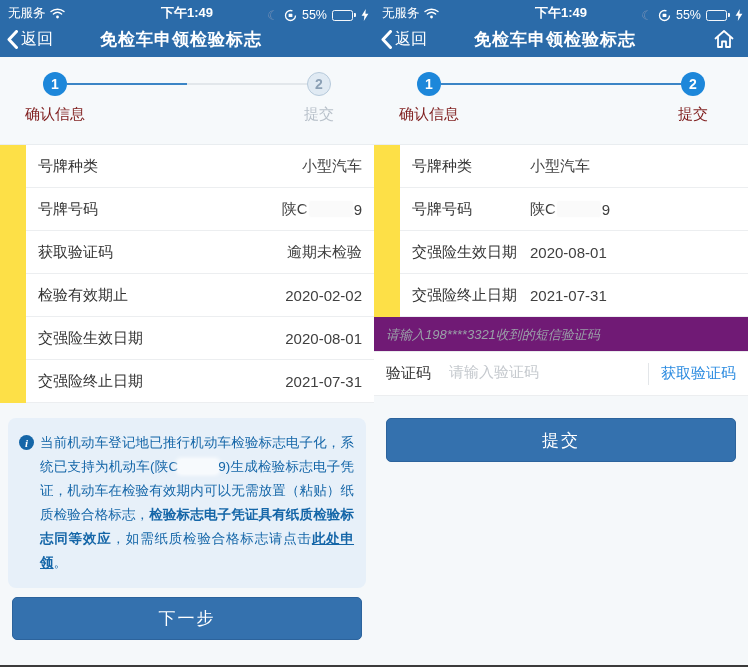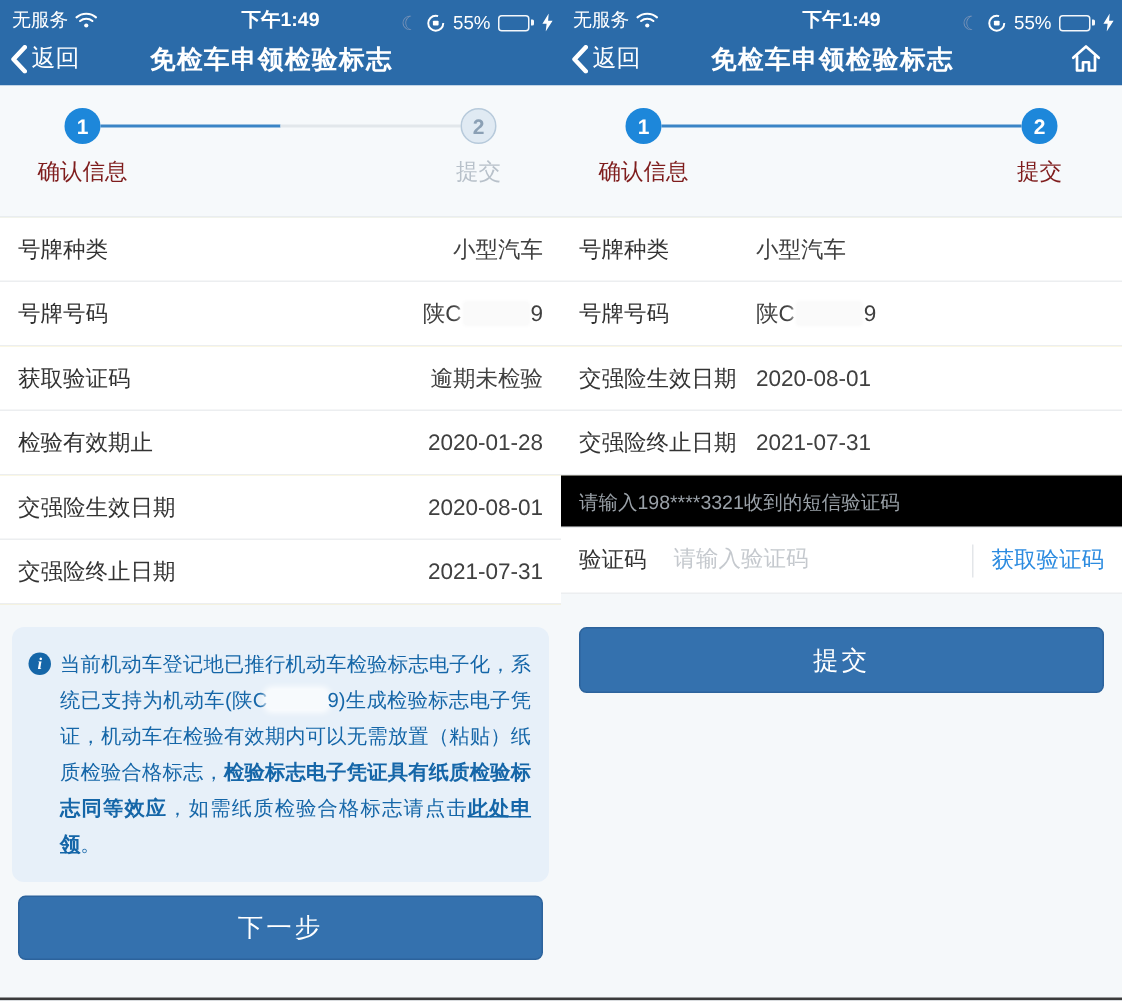--- a/index.html
+++ b/index.html
@@ -31,21 +31,21 @@
   .seg-idle { background:#e2e7eb; }
   .step-circle { position:absolute; top:15px; width:24px; height:24px; border-radius:50%;
                  display:flex; align-items:center; justify-content:center; font-size:14px; font-weight:700; }
   .c-active { background:#1d87da; color:#fff; }
   .c-idle { background:#e0eaf3; border:1px solid #b7cadb; color:#8ba0b5; }
   .step-label { position:absolute; top:48px; font-size:15px; }
   .l-active { color:#7f1d1d; }
   .l-idle { color:#b8c1ca; }
 
   
-  .rows { background:#fde047; }
+  .rows { background:#fde047;padding-left:26px; }
   .row { height:43px; display:flex; align-items:center; padding:0 12px; border-bottom:1px solid #eceef0; background:#fff; }
   .row-label { font-size:15px; color:#333; }
   .row-value-r { margin-left:auto; font-size:15px; color:#404040; display:flex; align-items:center; }
   .row-value-l { margin-left:0; font-size:15px; color:#404040; display:flex; align-items:center; }
   .lbl-fixed { min-width:118px; }
   .smudge { display:inline-block; width:44px; height:16px; margin:0 1px; border-radius:3px;
             background:#fafafa; box-shadow:0 0 5px 2px rgba(255,255,255,.95), 0 0 2px rgba(0,0,0,.07); }
 
   
   .notice { position:relative; margin:15px 8px 0 8px; background:#e7f0f9; border-radius:8px;
@@ -57,22 +57,22 @@
   .notice .apply-link { font-weight:700; text-decoration:underline; cursor:pointer; color:#1566a8; }
   .n-smudge { display:inline-block; width:40px; height:13px; vertical-align:-2px; border-radius:3px;
               background:#f7fafd; box-shadow:0 0 4px 2px rgba(255,255,255,.9); }
 
   
   .big-btn { margin:9px 12px 0 12px; height:43px; background:#3471ae; border:1px solid #2c639c; border-radius:5px;
              color:#fff; font-size:17px; display:flex; align-items:center; justify-content:center;
              letter-spacing:2px; cursor:pointer; }
 
   
-  .sms-hint { height:35px; line-height:35px; background:#000000; color:#9aa1a8; font-size:13px;
-              padding-left:12px; border-bottom:1px solid #e9ebed; }
+  .sms-hint { height:35px; line-height:35px; background:#701a75; color:#9aa1a8; font-size:13px;
+              padding-left:12px; border-bottom:1px solid #e9ebed;font-style:italic; }
   .code-row { height:44px; background:#fff; display:flex; align-items:center; padding:0 12px; border-bottom:1px solid #eceef0; }
   .code-label { font-size:15px; color:#333; margin-right:18px; }
   .code-input { flex:1; border:none; outline:none; background:transparent; font-size:15px; color:#333;
                 font-family:Liberation Mono, monospace; }
   .code-input::placeholder { color:#c5c9ce; }
   .v-divider { width:1px; height:22px; background:#e3e6e9; margin:0 12px 0 4px; }
   .get-code { font-size:15px; color:#2b8be0; cursor:pointer; white-space:nowrap; }
 
   .screen-edge { position:absolute; left:0; right:0; bottom:0; height:2px; background:#3b3b3b; }
   svg { display:block; }
@@ -146,21 +146,21 @@
             <span class="smudge"></span>
             <span>9</span>
         </span>
       </div>
       <div class="row">
         <span class="row-label">获取验证码</span>
         <span class="row-value-r">逾期未检验</span>
       </div>
       <div class="row">
         <span class="row-label">检验有效期止</span>
-        <span class="row-value-r">2020-01-28</span>
+        <span class="row-value-r">2020-02-02</span>
       </div>
       <div class="row">
         <span class="row-label">交强险生效日期</span>
         <span class="row-value-r">2020-08-01</span>
       </div>
       <div class="row">
         <span class="row-label">交强险终止日期</span>
         <span class="row-value-r">2021-07-31</span>
       </div>
     </div>

